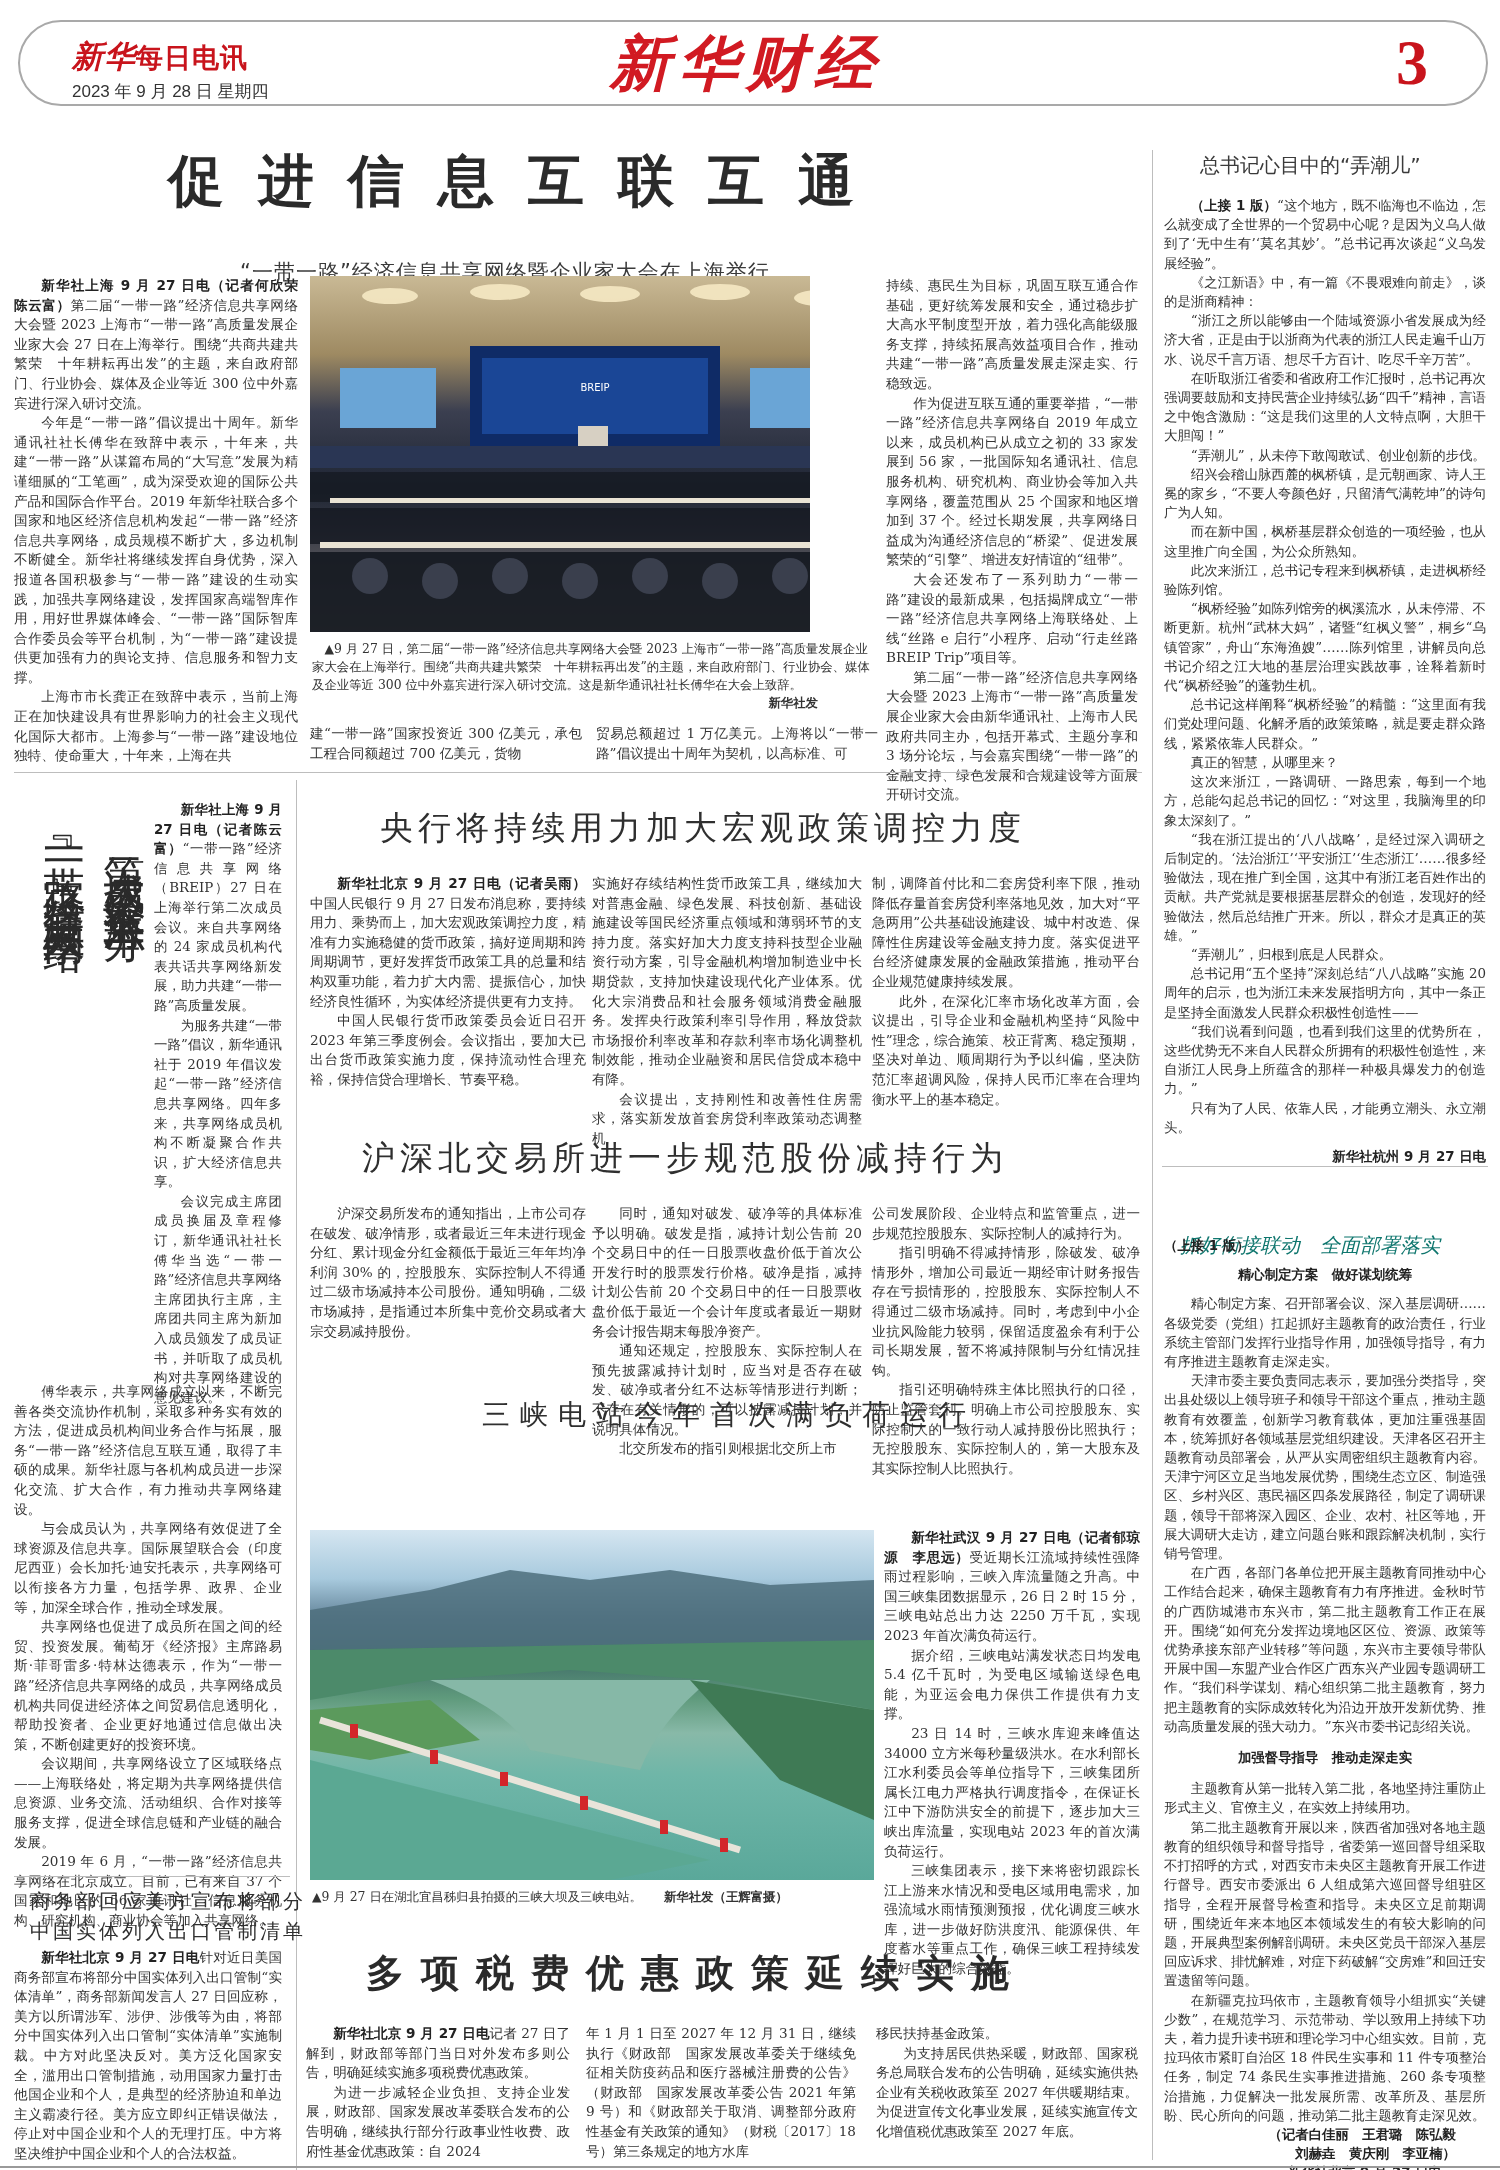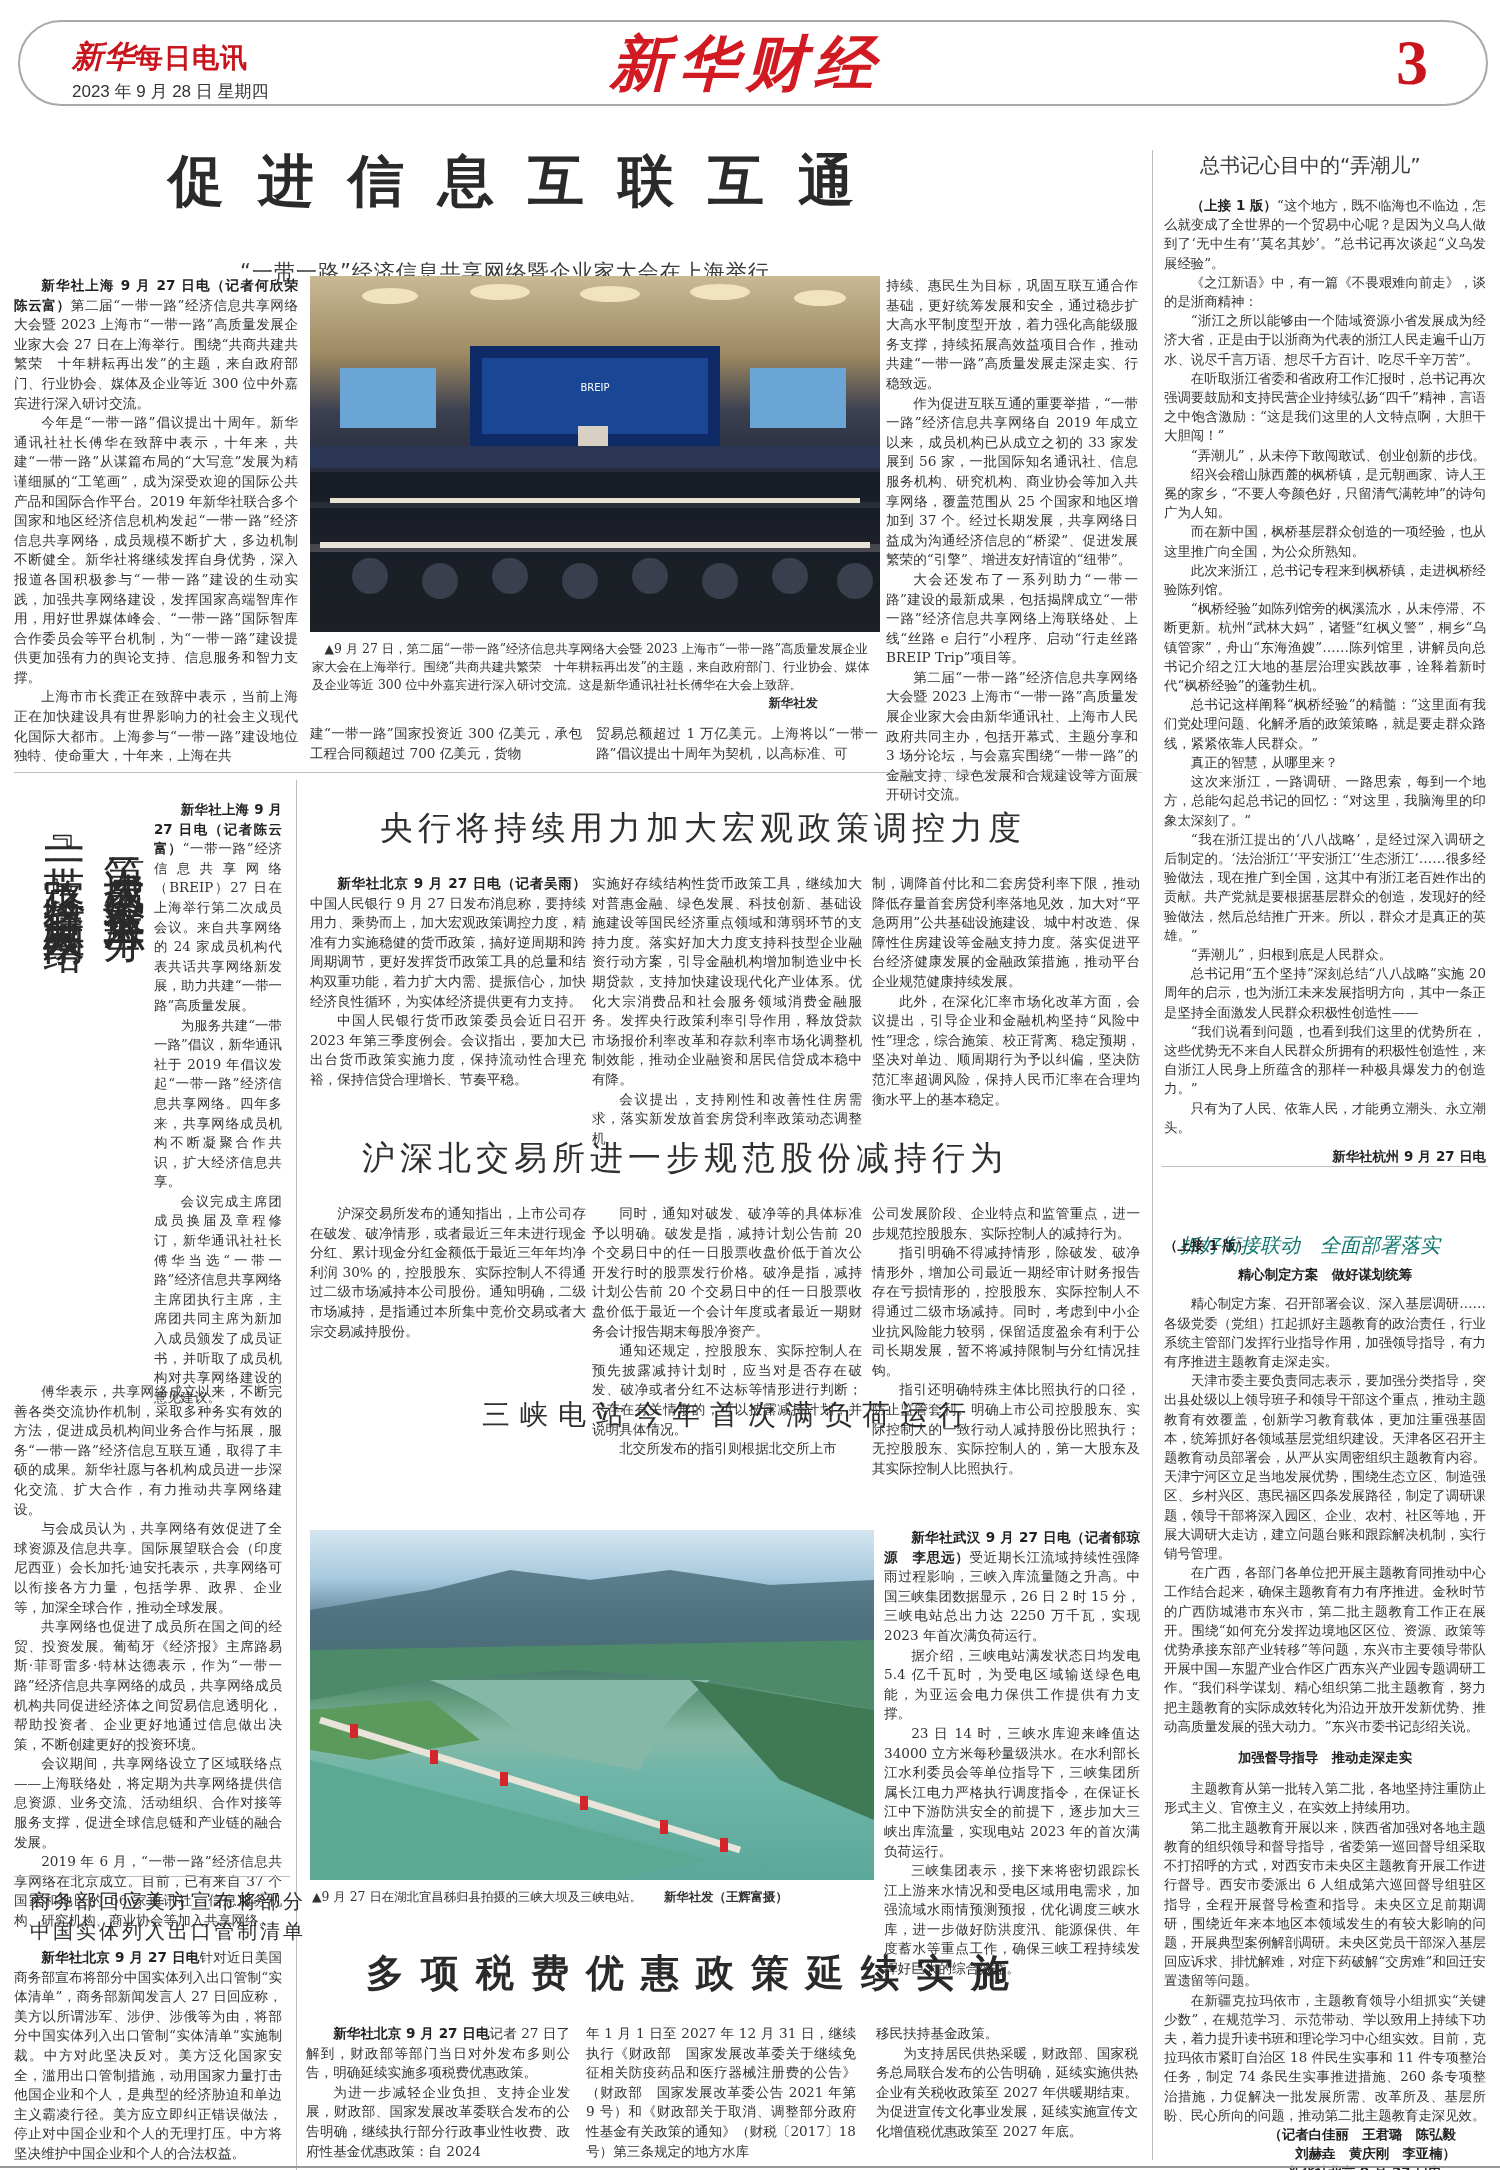--- a/index.html
+++ b/index.html
@@ -30,21 +30,21 @@
   .h3 { font-family:"DejaVu Sans", sans-serif; color:#333; }
 
   .caption { font-size:12.4px; line-height:18px; color:#333; font-family:"DejaVu Serif", serif; }
   .credit { font-weight:bold; font-family:"DejaVu Sans", sans-serif; }
   .rule-v { width:1px; background:#bdbdbd; }
   .rule-h { height:1px; background:#bdbdbd; }
 
   .vertical { writing-mode:vertical-rl; font-family:"DejaVu Serif", serif; color:#2a2a2a; }
 
   
-  .photo-conf { left:310px; top:276px; width:570px; height:356px; overflow:hidden;
+  .photo-conf { left:310px; top:276px; width:500px; height:356px; overflow:hidden;
      background: linear-gradient(180deg,#c9b995 0%, #9e8a62 22%, #3b3f50 38%, #1e2533 60%, #4a4a52 78%, #6f6a63 100%); }
   .photo-dam { left:310px; top:1530px; width:564px; height:350px; overflow:hidden;
      background: linear-gradient(180deg,#d5e6f1 0%, #a7c9dd 14%, #5e7f94 26%, #3f6c68 36%, #5f9a7c 48%, #88b9a8 58%, #6fb6a8 70%, #5aa89a 100%); }
 </style>
 </head>
 <body>
 
 <div class="abs masthead">
   <div class="abs brand">
     <div class="brand-name"><span class="cal">新华</span><span>每日电讯</span></div>

